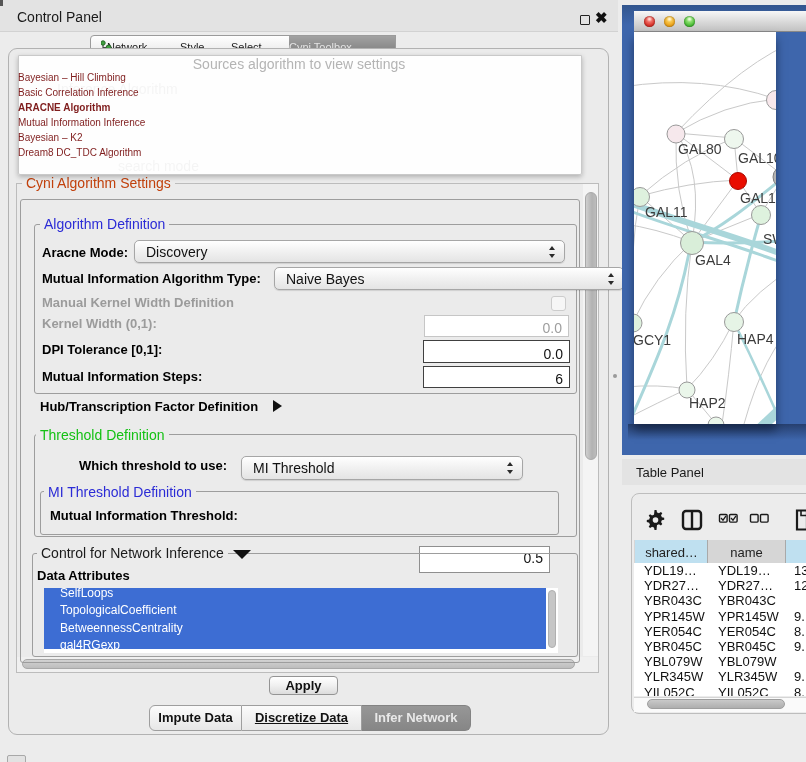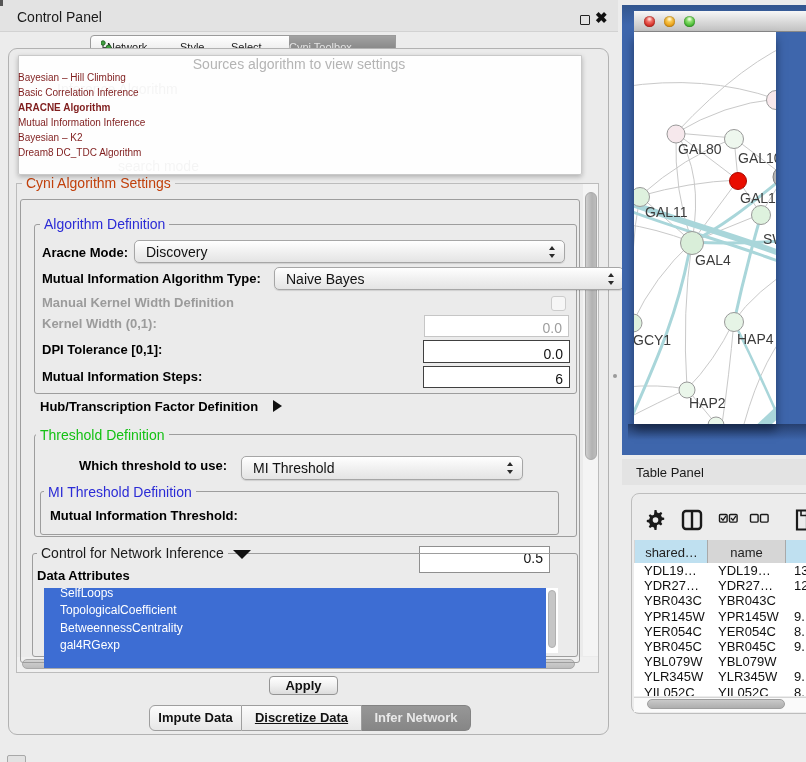--- a/index.html
+++ b/index.html
@@ -120,21 +120,21 @@
 
 <div class="row b" style="left:50px;top:508px;">Mutual Information Threshold:</div>
 <div class="tfield" style="left:419px;top:506px;width:131px;height:27px;border:1px solid #8f8f8f;padding:3px 6px 0 8px;margin-top:40px;">0.5</div>
 
 <div class="grp" style="left:32px;top:553px;width:544px;height:102px;"></div>
 <div class="glab" style="left:37px;top:546px;color:#1a1a1a;">Control for Network Inference</div>
 <div class="ab" style="left:233px;top:550px;width:0;height:0;border-left:9px solid transparent;border-right:9px solid transparent;border-top:9px solid #111;"></div>
 
 <div class="row b" style="left:37px;top:568px;">Data Attributes</div>
 <div class="ab" style="left:44px;top:588px;width:514px;height:65px;background:#ffffff;"></div>
-<div class="ab" style="left:44px;top:588px;width:502px;height:80px;background:#3d6dd3;color:#fff;font-size:12px;overflow:hidden;">
+<div class="ab" style="left:44px;top:588px;width:502px;height:61px;background:#3d6dd3;color:#fff;font-size:12px;overflow:hidden;">
   <div style="margin:-3px 0 0 16px;line-height:17.4px;">SelfLoops<br>TopologicalCoefficient<br>BetweennessCentrality<br>gal4RGexp</div>
 </div>
 <div class="ab" style="left:548px;top:590px;width:8px;height:58px;border-radius:4px;background:#c6c6c6;border:1px solid #b0b0b0;box-sizing:border-box;"></div>
 
 <div class="ab" style="left:269px;top:676px;width:69px;height:19px;border:1px solid #949494;border-radius:4px;
  background:linear-gradient(#ffffff,#f0f0f0 50%,#dcdcdc);box-sizing:border-box;
  font-size:13px;font-weight:bold;color:#111;text-align:center;line-height:17px;">Apply</div>
 
 <div class="ab" style="left:149px;top:705px;width:93px;height:26px;border:1px solid #9e9e9e;border-radius:6px 0 0 6px;
  background:linear-gradient(#fbfbfb,#e7e7e7);box-sizing:border-box;font-size:13px;font-weight:bold;color:#111;text-align:center;line-height:24px;">Impute Data</div>

